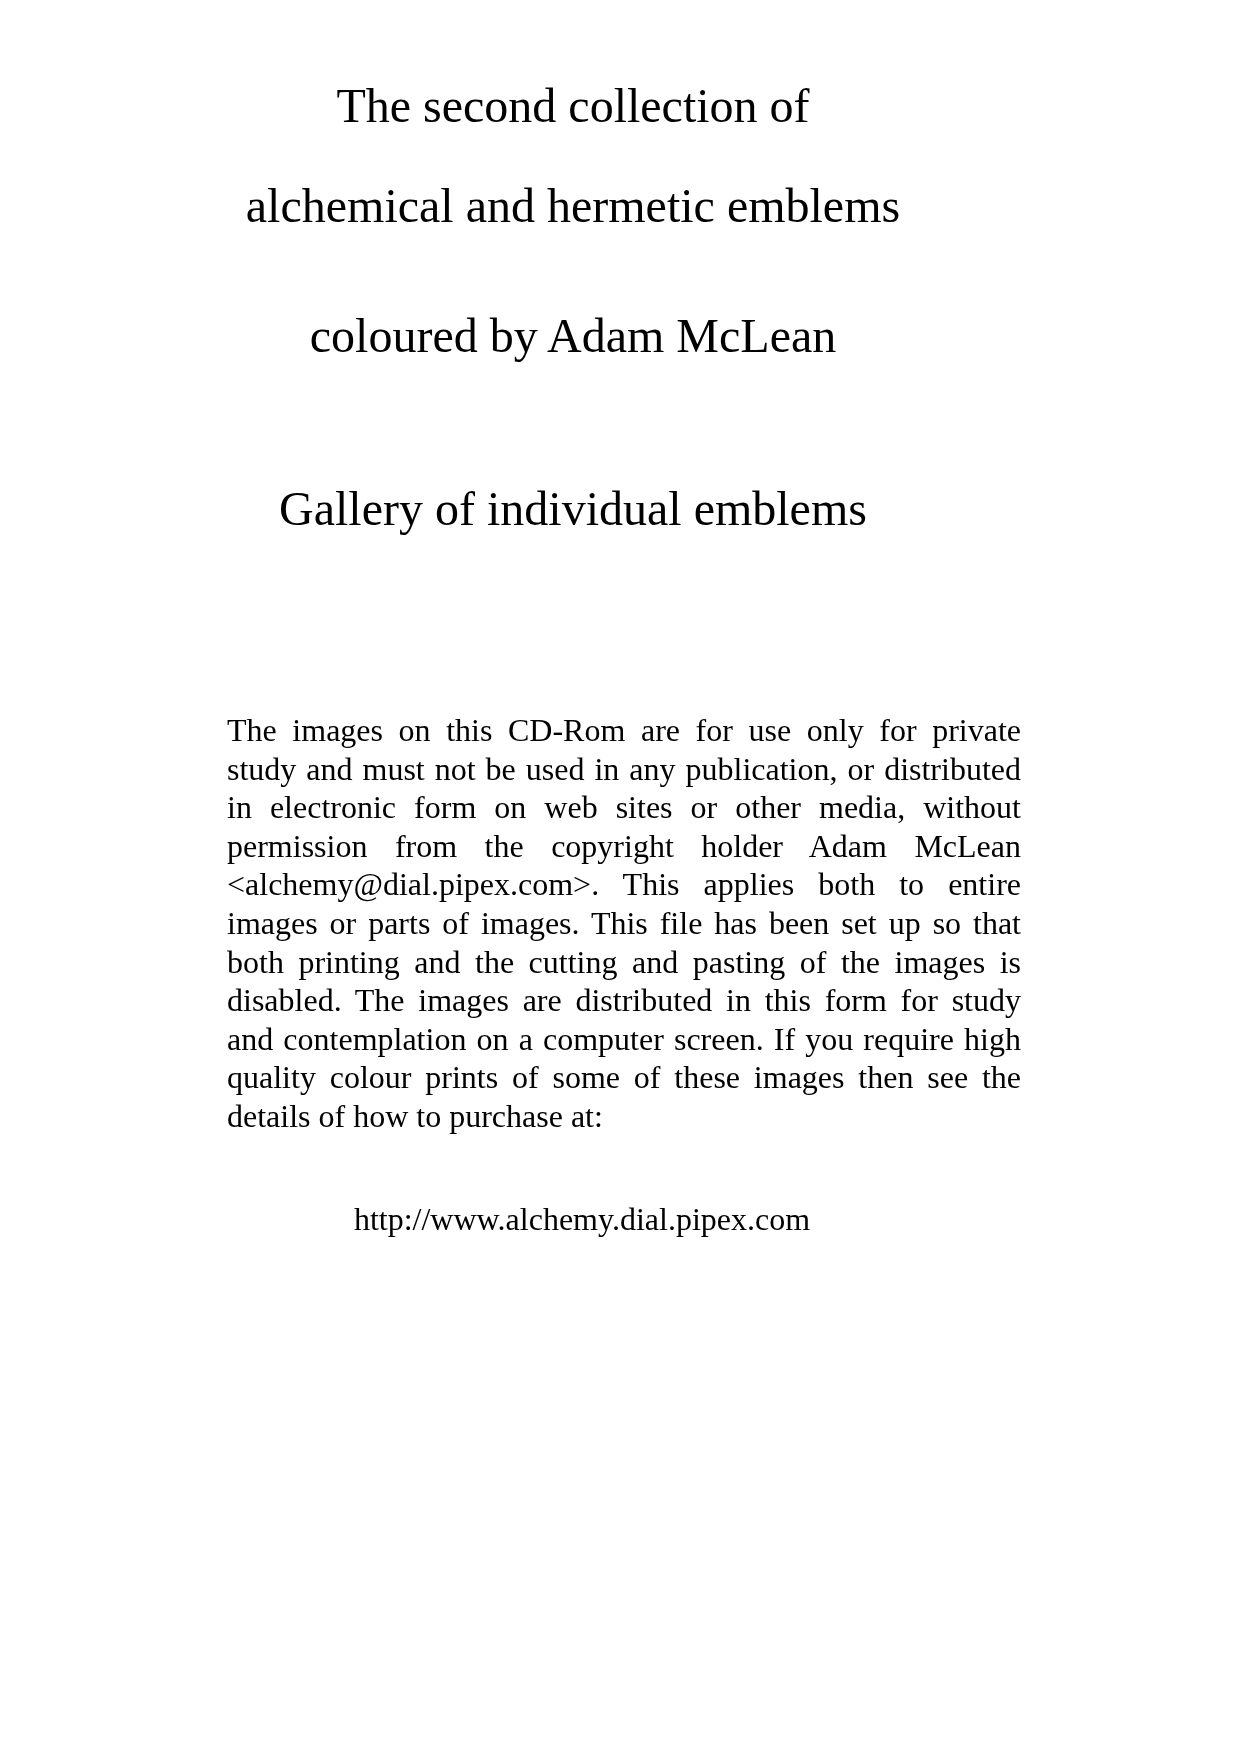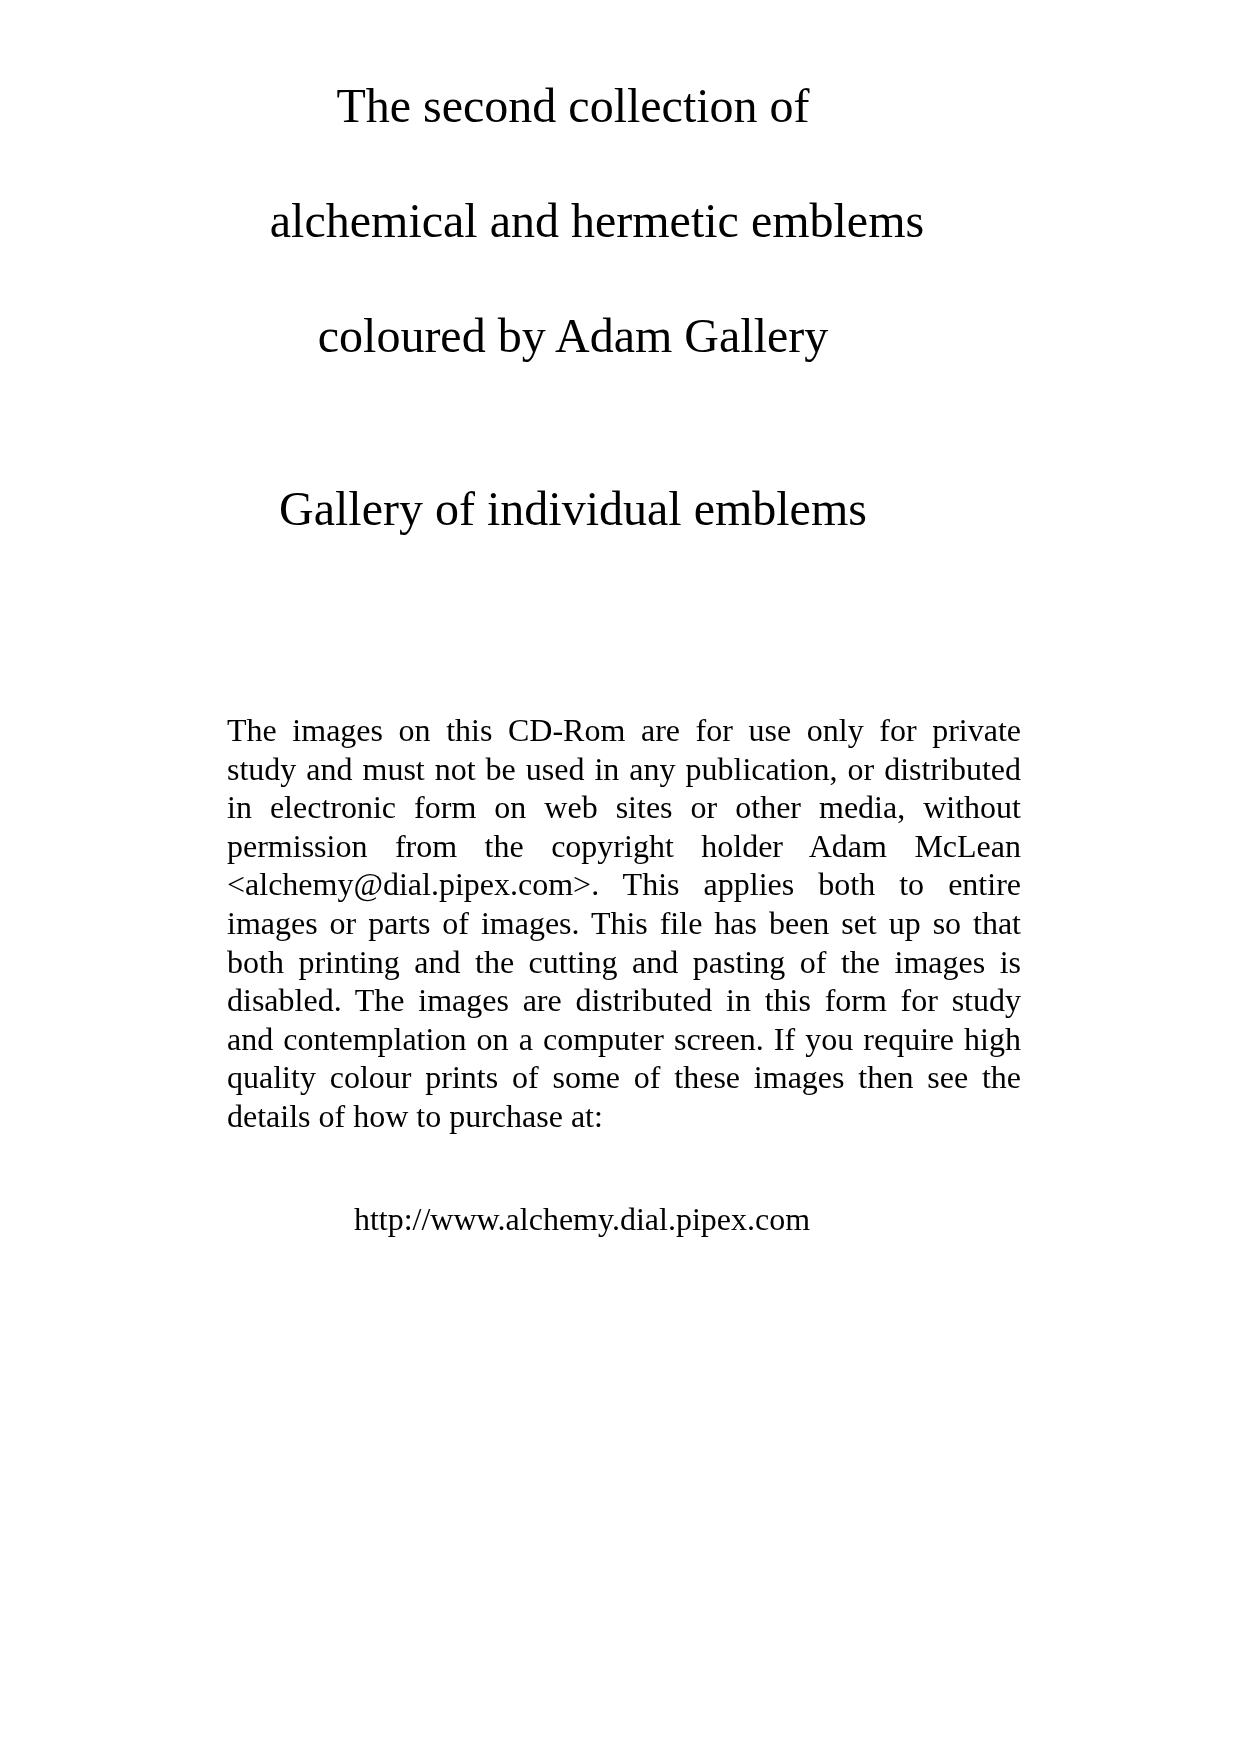--- a/index.html
+++ b/index.html
@@ -1,35 +1,35 @@
 <!DOCTYPE html>
 <html><head>
   <meta charset="utf-8">
   <style>
     html, body { margin: 0; padding: 0; background: #ffffff; }
     body { width: 1240px; height: 1755px; position: relative; overflow: hidden;
            font-family: "Liberation Serif", "DejaVu Serif", serif; color: #000; }
     .title-line { position: absolute; left: 0; width: 1146px; text-align: center;
                   font-size: 48px; line-height: 56px; white-space: nowrap; }
     #t1 { top: 78px; }
-    #t2 { top: 193px; margin-left: 24px; }
+    #t2 { top: 178px; }
     #t3 { top: 308px; }
     #gallery { top: 481px; }
     .notice { position: absolute; left: 227px; width: 794px; top: 711px;
               font-size: 32px; line-height: 38.6px; }
     .notice .line1 { display: block; text-align: left; white-space: nowrap; }
     .notice .body { display: block; text-align: justify; }
     .url { position: absolute; left: 0; width: 1164px; top: 1200px; text-align: center;
            font-size: 32px; line-height: 38px; white-space: nowrap; }
   </style>
 </head>
 <body>
 
 <div id="t1" class="title-line">The second collection of</div>
 <div id="t2" class="title-line">alchemical and hermetic emblems</div>
-<div id="t3" class="title-line">coloured by Adam Gallery</div>
+<div id="t3" class="title-line">coloured by Adam McLean</div>
 <div id="gallery" class="title-line">Gallery of individual emblems</div>
 
 <div class="notice">
   <span class="body">The images on this CD-Rom are for use only for private study and must not be used in any publication, or distributed in electronic form on web sites or other media, without permission from the copyright holder Adam McLean &lt;alchemy@dial.pipex.com&gt;. This applies both to entire images or parts of images. This file has been set up so that both printing and the cutting and pasting of the images is disabled. The images are distributed in this form for study and contemplation on a computer screen. If you require high quality colour prints of some of these images then see the details of how to purchase at:</span>
 </div>
 
 <div class="url">http://www.alchemy.dial.pipex.com</div>
 
 </body></html>

